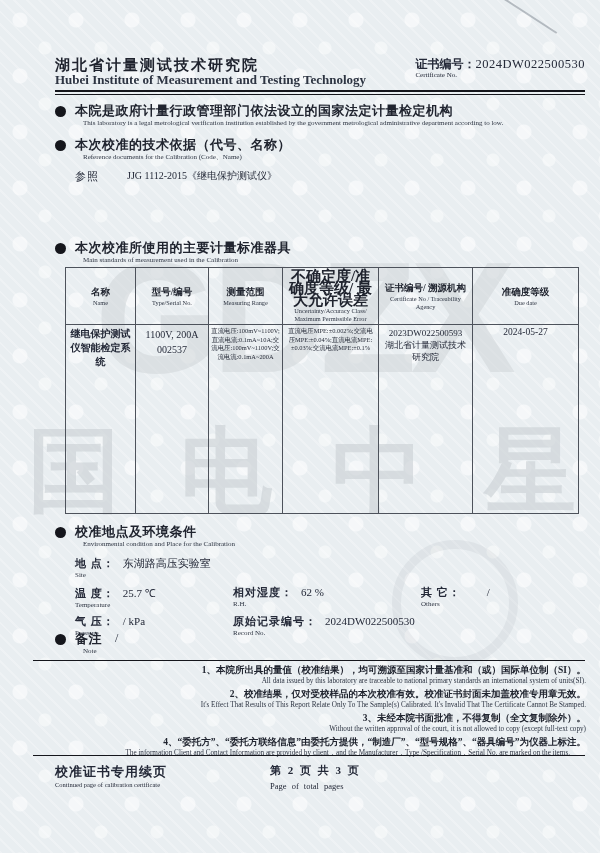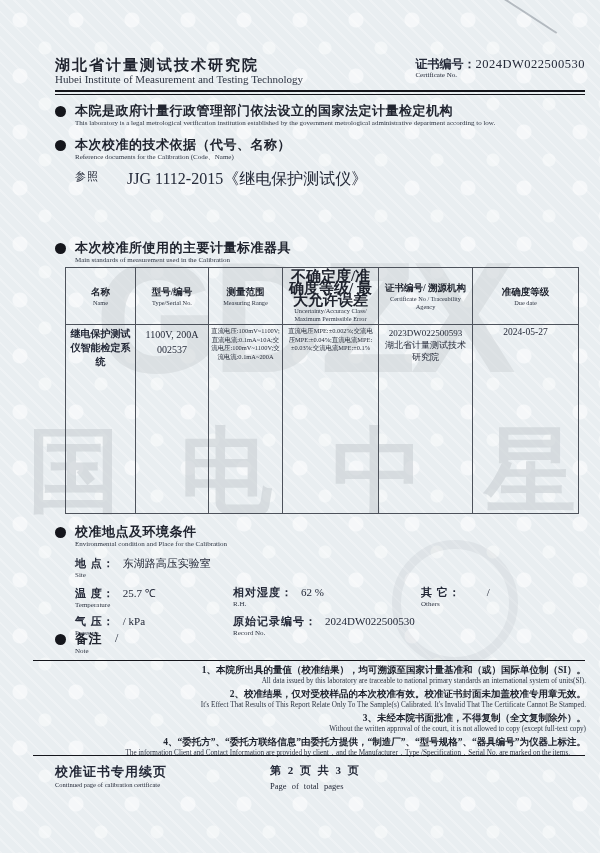--- a/index.html
+++ b/index.html
@@ -31,25 +31,25 @@
   }
   .corner-mark {
     position:absolute; top:14px; left:496px; width:66px; height:2px;
     background:rgba(110,120,130,0.45); transform:rotate(33deg); z-index:2;
   }
   
   .abs { position:absolute; z-index:1; }
   .bullet { width:11px; height:11px; border-radius:50%; background:#15161c; flex:0 0 11px; margin-top:3px; }
   .bline { display:flex; gap:9px; align-items:flex-start; }
   .h-cn { font-size:13px; font-weight:700; letter-spacing:0.5px; color:#20242f; line-height:15px; }
-  .sub-en { font-size:7px; color:#2d3442; margin-left:20px; line-height:9px; margin-top:1px; }
+  .sub-en { font-size:7px; color:#2d3442; margin-left:28px; line-height:9px; margin-top:1px; }
   
   .hdr { top:56px; left:55px; width:530px; display:flex; justify-content:space-between; }
   .inst-cn { font-size:15px; font-weight:700; letter-spacing:2px; color:#1e222d; line-height:18px; }
-  .inst-en { font-size:11px; color:#2d3442; line-height:9px; margin-top:1px; }
+  .inst-en { font-size:13px; color:#2d3442; line-height:9px; margin-top:1px;font-weight:bold; }
   .certblk { display:flex; margin-top:1px; }
   .cert-label-cn { font-size:12px; font-weight:700; line-height:14px; }
   .cert-label-en { font-size:7px; line-height:9px; }
   .cert-value { font-size:12.5px; line-height:15px; letter-spacing:0.5px; }
   .dblrule { top:90px; left:55px; width:530px; height:5px; border-top:2.5px solid #15161c; border-bottom:1px solid #15161c; }
   
   table.std { border-collapse:collapse; table-layout:fixed; width:513px; background:transparent; }
   table.std th, table.std td { border:1px solid #4d525b; padding:2px 2px; }
   table.std { border:1.5px solid #3f434c; }
   th .thcn { font-size:9.5px; font-weight:700; line-height:12px; color:#20242f; }
@@ -115,21 +115,21 @@
   </div>
 
   <div class="abs" style="top:137px; left:55px; width:535px;">
     <div class="bline">
       <span class="bullet"></span>
       <span class="h-cn">本次校准的技术依据（代号、名称）</span>
     </div>
     <div class="sub-en">Reference documents for the Calibration (Code、Name)</div>
     <div style="margin:7px 0 0 20px; display:flex; gap:28px;">
       <span style="font-size:11px; letter-spacing:1px;">参照</span>
-      <span style="font-size:16px;text-align:center;">JJG 1112-2015《继电保护测试仪》</span>
+      <span style="font-size:10px;text-align:center;">JJG 1112-2015《继电保护测试仪》</span>
     </div>
   </div>
 
   <div class="abs" style="top:240px; left:55px; width:535px;">
     <div class="bline">
       <span class="bullet"></span>
       <span class="h-cn">本次校准所使用的主要计量标准器具</span>
     </div>
     <div class="sub-en">Main standards of measurement used in the Calibration</div>
   </div>

